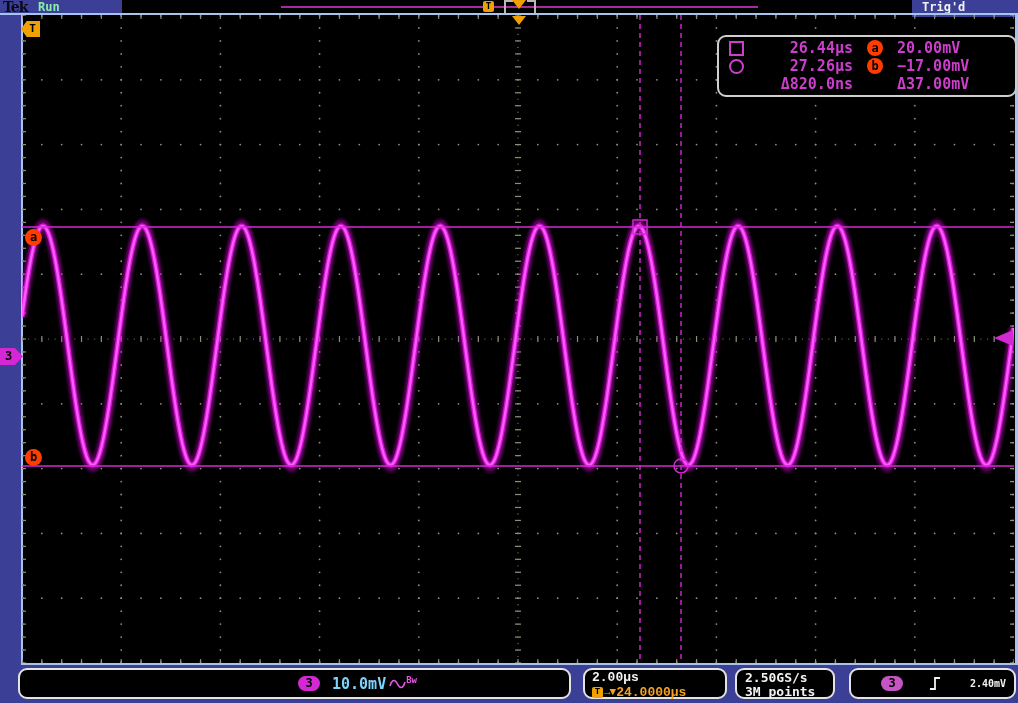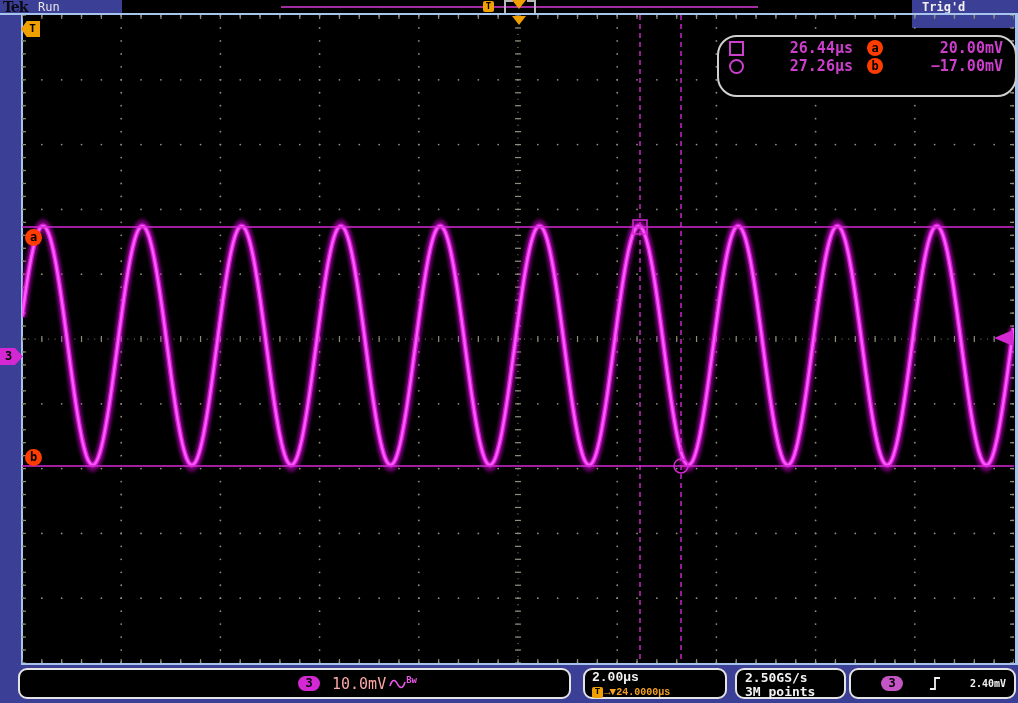--- a/index.html
+++ b/index.html
@@ -3,24 +3,24 @@
 <meta charset="utf-8">
 <style>
   html,body{margin:0;padding:0;background:#000;}
   .screen{position:relative;width:1018px;height:703px;background:#000;overflow:hidden;
           font-family:"DejaVu Sans Mono",monospace;padding-left:22px;-webkit-font-smoothing:none;}
   .abs{position:absolute;}
 
   
   .topbar{left:0;top:0;width:1018px;height:13px;background:#000;}
   .seg-left{left:0;top:0;width:122px;height:13px;background:#3c3f96;}
-  .seg-right{left:912px;top:0;width:106px;height:28px;background:#3c3f96;}
+  .seg-right{left:912px;top:0;width:106px;height:17px;background:#3c3f96;}
   .tek{position:absolute;left:3px;top:-1px;font-family:"DejaVu Serif",serif;font-weight:bold;
        font-size:14px;color:#0a0a14;letter-spacing:-1px;}
-  .run{position:absolute;left:38px;top:0px;font-size:12px;font-weight:normal;color:#e5e5e5;}
+  .run{position:absolute;left:38px;top:0px;font-size:12px;font-weight:bold;color:#86efac;}
   .trigd{position:absolute;left:10px;top:0px;font-size:12px;font-weight:bold;color:#f2f2f2;}
   .rv-line{left:281px;top:6px;width:477px;height:2px;background:#a22ca2;}
   .rv-t{left:483px;top:1px;width:11px;height:11px;background:#f0a000;border-radius:2px;
         color:#000;font-size:9px;font-weight:bold;text-align:center;line-height:11px;}
   .rv-br{top:0px;width:7px;height:11px;border:2px solid #b8b8b8;background:transparent;}
   .rv-br.l{left:504px;border-right:none;}
   .rv-br.r{left:527px;border-left:none;}
   .tri-down{width:0;height:0;border-left:7px solid transparent;border-right:7px solid transparent;
             border-top:9px solid #f0a000;}
 
@@ -40,50 +40,50 @@
           font-weight:bold;font-size:12px;line-height:17px;text-align:center;}
   .chmark{left:0;top:348px;width:23px;height:17px;background:#d428d4;
           clip-path:polygon(0 0,65% 0,100% 50%,65% 100%,0 100%);
           color:#000;font-weight:bold;font-size:12px;line-height:17px;text-align:center;
           padding-right:6px;box-sizing:border-box;}
   .trig-arrow{left:994px;top:330px;width:0;height:0;border-top:8px solid transparent;
           border-bottom:8px solid transparent;border-right:19px solid #d428d4;}
 
   
   .readout{left:717px;top:35px;width:300px;height:62px;background:#000;
-           border:2px solid #cfcfcf;border-radius:20px;box-sizing:border-box;
+           border:2px solid #cfcfcf;border-radius:9px;box-sizing:border-box;
            color:#cc3ecc;font-weight:bold;font-size:15px;padding-top:2px;}
   .r-row{display:flex;align-items:center;height:18px;}
   .c-sym{width:34px;display:flex;justify-content:center;}
   .c-time{width:100px;text-align:right;}
   .c-badge{width:44px;display:flex;justify-content:center;}
-  .c-volt{width:106px;text-align:right;}
+  .c-volt{width:106px;}
   .sym-square{width:11px;height:11px;border:2px solid #cc3ecc;}
   .sym-circle{width:11px;height:11px;border:2px solid #cc3ecc;border-radius:50%;}
   .sbadge{width:16px;height:16px;border-radius:50%;background:#ff3d00;color:#000;
           font-weight:bold;font-size:12px;line-height:16px;text-align:center;}
 
   
   .bottombar{left:0;top:665px;width:1018px;height:38px;background:#3c3f96;}
   .bbox{position:absolute;top:3px;height:31px;background:#000;border:2px solid #e4e4e4;
         border-radius:9px;box-sizing:border-box;color:#f2f2f2;}
   .bx1{left:18px;width:553px;display:flex;align-items:center;padding-left:278px;}
   .bx2{left:583px;width:144px;padding:1px 0 0 7px;font-family:Liberation Mono, monospace;}
-  .bx3{left:735px;width:111px;padding:1px 0 0 8px;}
+  .bx3{left:735px;width:100px;padding:1px 0 0 8px;}
   .bx4{left:849px;width:167px;display:flex;align-items:center;
        padding:0 8px 0 30px;box-sizing:border-box;}
   .mbadge{width:22px;height:15px;border-radius:8px;background:#d428d4;color:#000;
           font-weight:bold;font-size:12px;line-height:15px;text-align:center;flex:none;}
-  .ch-scale{color:#fca5a5;font-weight:normal;font-size:15px;margin-left:12px;}
+  .ch-scale{color:#7dd3fc;font-weight:bold;font-size:15px;margin-left:12px;}
   .bw{color:#e858e8;font-weight:bold;font-size:9px;transform:translateY(-4px);display:inline-block;}
   .hline1{font-size:13px;font-weight:bold;color:#f2f2f2;line-height:14px;}
   .hline2{display:flex;align-items:center;height:14px;color:#f5a223;font-weight:bold;}
   .tbox{width:11px;height:11px;background:#f0a000;border-radius:2px;color:#000;font-size:9px;
         font-weight:bold;line-height:11px;text-align:center;margin-right:1px;flex:none;}
-  .delayval{font-size:10px;}
+  .delayval{font-size:13px;}
   .arrowtxt{font-size:11px;letter-spacing:-1px;margin-right:1px;}
   .acq-l{font-size:13px;font-weight:bold;color:#f2f2f2;line-height:14px;}
   .trigval{font-size:10px;font-weight:bold;color:#f2f2f2;margin-left:auto;}
   .slope-icon{margin-left:26px;}
 </style>
 </head>
 <body>
 
 <div class="screen">
 
@@ -1732,20 +1732,26 @@
     <div class="r-row">
       <span class="c-sym">
           <span class="sym-circle"></span>
         </span>
       <span class="c-time">27.26µs</span>
       <span class="c-badge">
           <span class="sbadge">b</span>
         </span>
       <span class="c-volt">−17.00mV</span>
     </div>
+    <div class="r-row">
+      <span class="c-sym"></span>
+      <span class="c-time">Δ820.0ns</span>
+      <span class="c-badge"></span>
+      <span class="c-volt">Δ37.00mV</span>
+    </div>
   </div>
 
   <div class="abs bottombar">
     <div class="bbox bx1">
       <span class="mbadge">3</span>
       <span class="ch-scale">10.0mV</span>
       <svg width="17" height="12" viewBox="0 0 17 12" style="margin-left:3px;">
         <path d="M1,8 C3,1 6,1 8.5,6 C11,11 14,11 16,4" fill="none" stroke="#e858e8" stroke-width="1.6"></path>
       </svg>
       <span class="bw">Bw</span>

